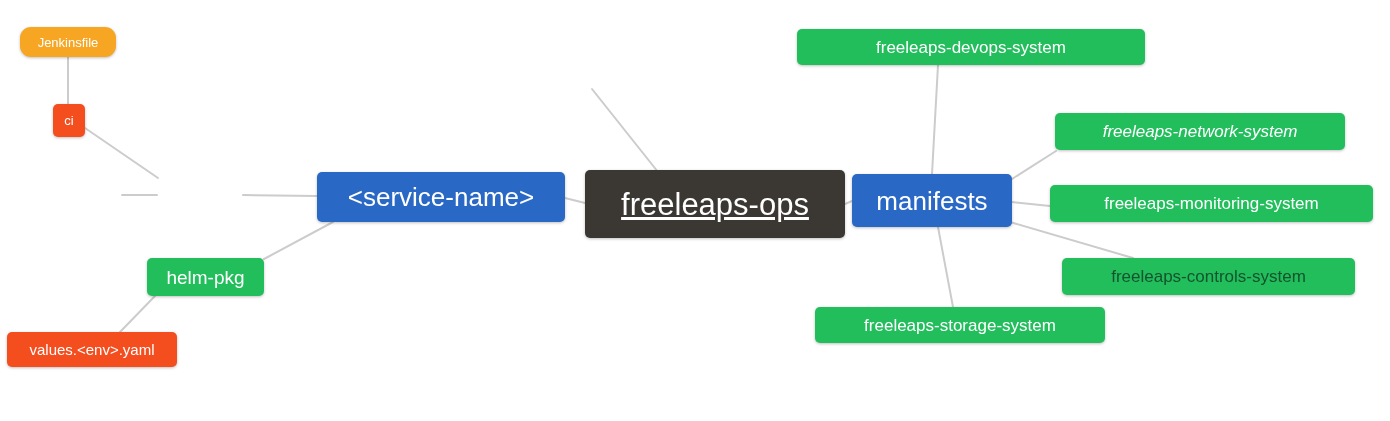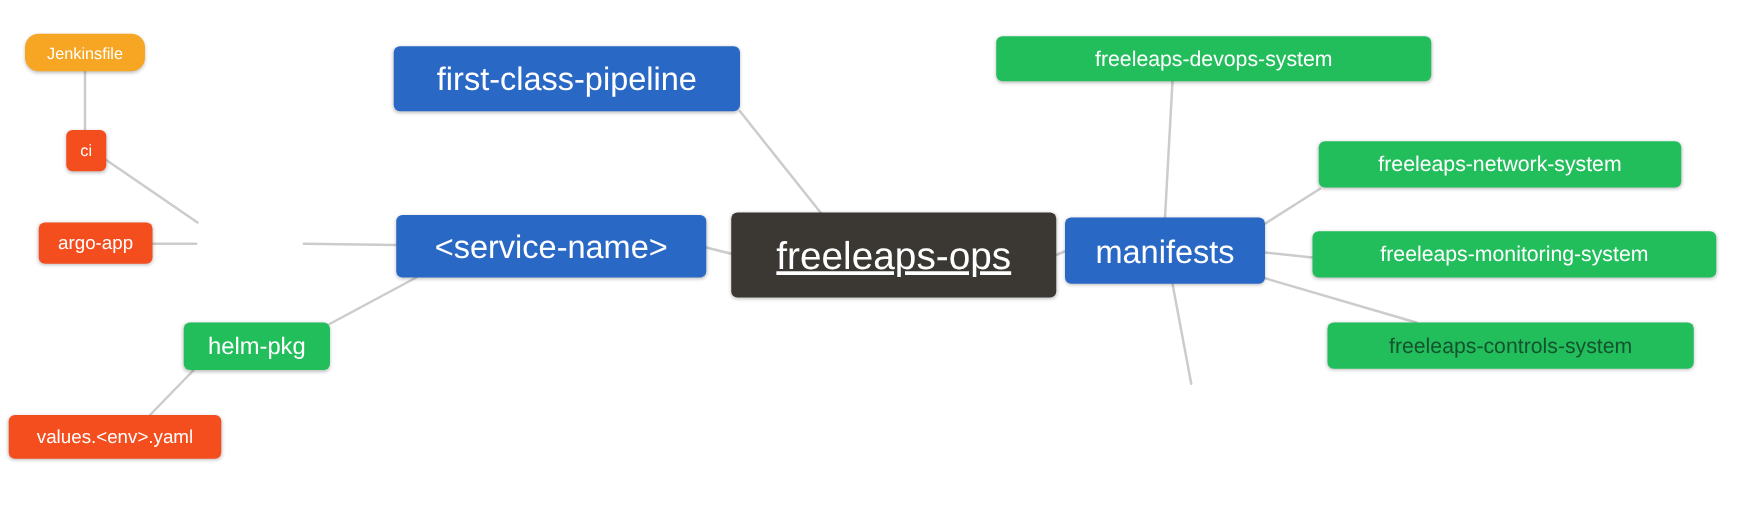--- a/index.html
+++ b/index.html
@@ -69,47 +69,44 @@
       <line x1="1010" y1="222" x2="1133" y2="258" stroke="#cccccc" stroke-width="2" stroke-linecap="round"></line>
       <line x1="938" y1="227" x2="953" y2="307" stroke="#cccccc" stroke-width="2" stroke-linecap="round"></line>
     </svg>
   <div class="node-layer">
       <div class="node" style="left: 20px; top: 27px; width: 96px; height: 30px; background: rgb(246, 166, 35); font-size: 13px; color: rgb(255, 255, 255); border-radius: 11px;">
         <span>Jenkinsfile</span>
       </div>
       <div class="node" style="left: 53px; top: 104px; width: 32px; height: 33px; background: rgb(244, 77, 30); font-size: 13px; color: rgb(255, 255, 255);">
         <span>ci</span>
       </div>
-      <div class="node" style="left: 31px; top: 178px; width: 91px; height: 33px; background: rgb(244, 77, 30); font-size: 15px; color: rgb(255, 255, 255);">
-        <span>argo-app</span>
-      </div>
       <div class="node" style="left: 147px; top: 258px; width: 117px; height: 38px; background: rgb(34, 190, 92); font-size: 19px; color: rgb(255, 255, 255);">
         <span>helm-pkg</span>
       </div>
       <div class="node" style="left: 7px; top: 332px; width: 170px; height: 35px; background: rgb(244, 77, 30); font-size: 15px; color: rgb(255, 255, 255);">
         <span>values.&lt;env&gt;.yaml</span>
-      </div>
-      <div class="node" style="left: 315px; top: 37px; width: 277px; height: 52px; background: rgb(42, 104, 197); font-size: 26px; color: rgb(255, 255, 255);">
-        <span>first-class-pipeline</span>
       </div>
       <div class="node" style="left: 317px; top: 172px; width: 248px; height: 50px; background: rgb(42, 104, 197); font-size: 26px; color: rgb(255, 255, 255);">
         <span>&lt;service-name&gt;</span>
       </div>
       <div class="node" style="left: 585px; top: 170px; width: 260px; height: 68px; background: rgb(59, 56, 52); font-size: 31px; color: rgb(255, 255, 255); text-decoration: underline;">
         <span>freeleaps-ops</span>
       </div>
       <div class="node" style="left: 852px; top: 174px; width: 160px; height: 53px; background: rgb(42, 104, 197); font-size: 26px; color: rgb(255, 255, 255);">
         <span>manifests</span>
       </div>
       <div class="node" style="left: 797px; top: 29px; width: 348px; height: 36px; background: rgb(34, 190, 92); font-size: 17px; color: rgb(255, 255, 255);">
         <span>freeleaps-devops-system</span>
       </div>
-      <div class="node" style="left: 1055px; top: 113px; width: 290px; height: 37px; background: rgb(34, 190, 92); font-size: 17px; color: rgb(255, 255, 255);">
+      <div class="node" style="left: 1055px; top: 113px; width: 290px; height: 37px; background: rgb(34, 190, 92); font-size: 17px; color: rgb(255, 255, 255); font-style: italic;">
         <span>freeleaps-network-system</span>
       </div>
       <div class="node" style="left: 1050px; top: 185px; width: 323px; height: 37px; background: rgb(34, 190, 92); font-size: 17px; color: rgb(255, 255, 255);">
         <span>freeleaps-monitoring-system</span>
       </div>
       <div class="node" style="left: 1062px; top: 258px; width: 293px; height: 37px; background: rgb(34, 190, 92); font-size: 17px; color: #14532d;">
         <span>freeleaps-controls-system</span>
       </div>
+      <div class="node" style="left: 815px; top: 307px; width: 290px; height: 36px; background: rgb(34, 190, 92); font-size: 17px; color: rgb(255, 255, 255);">
+        <span>freeleaps-storage-system</span>
+      </div>
     </div>
 </div>
 
 </body></html>

